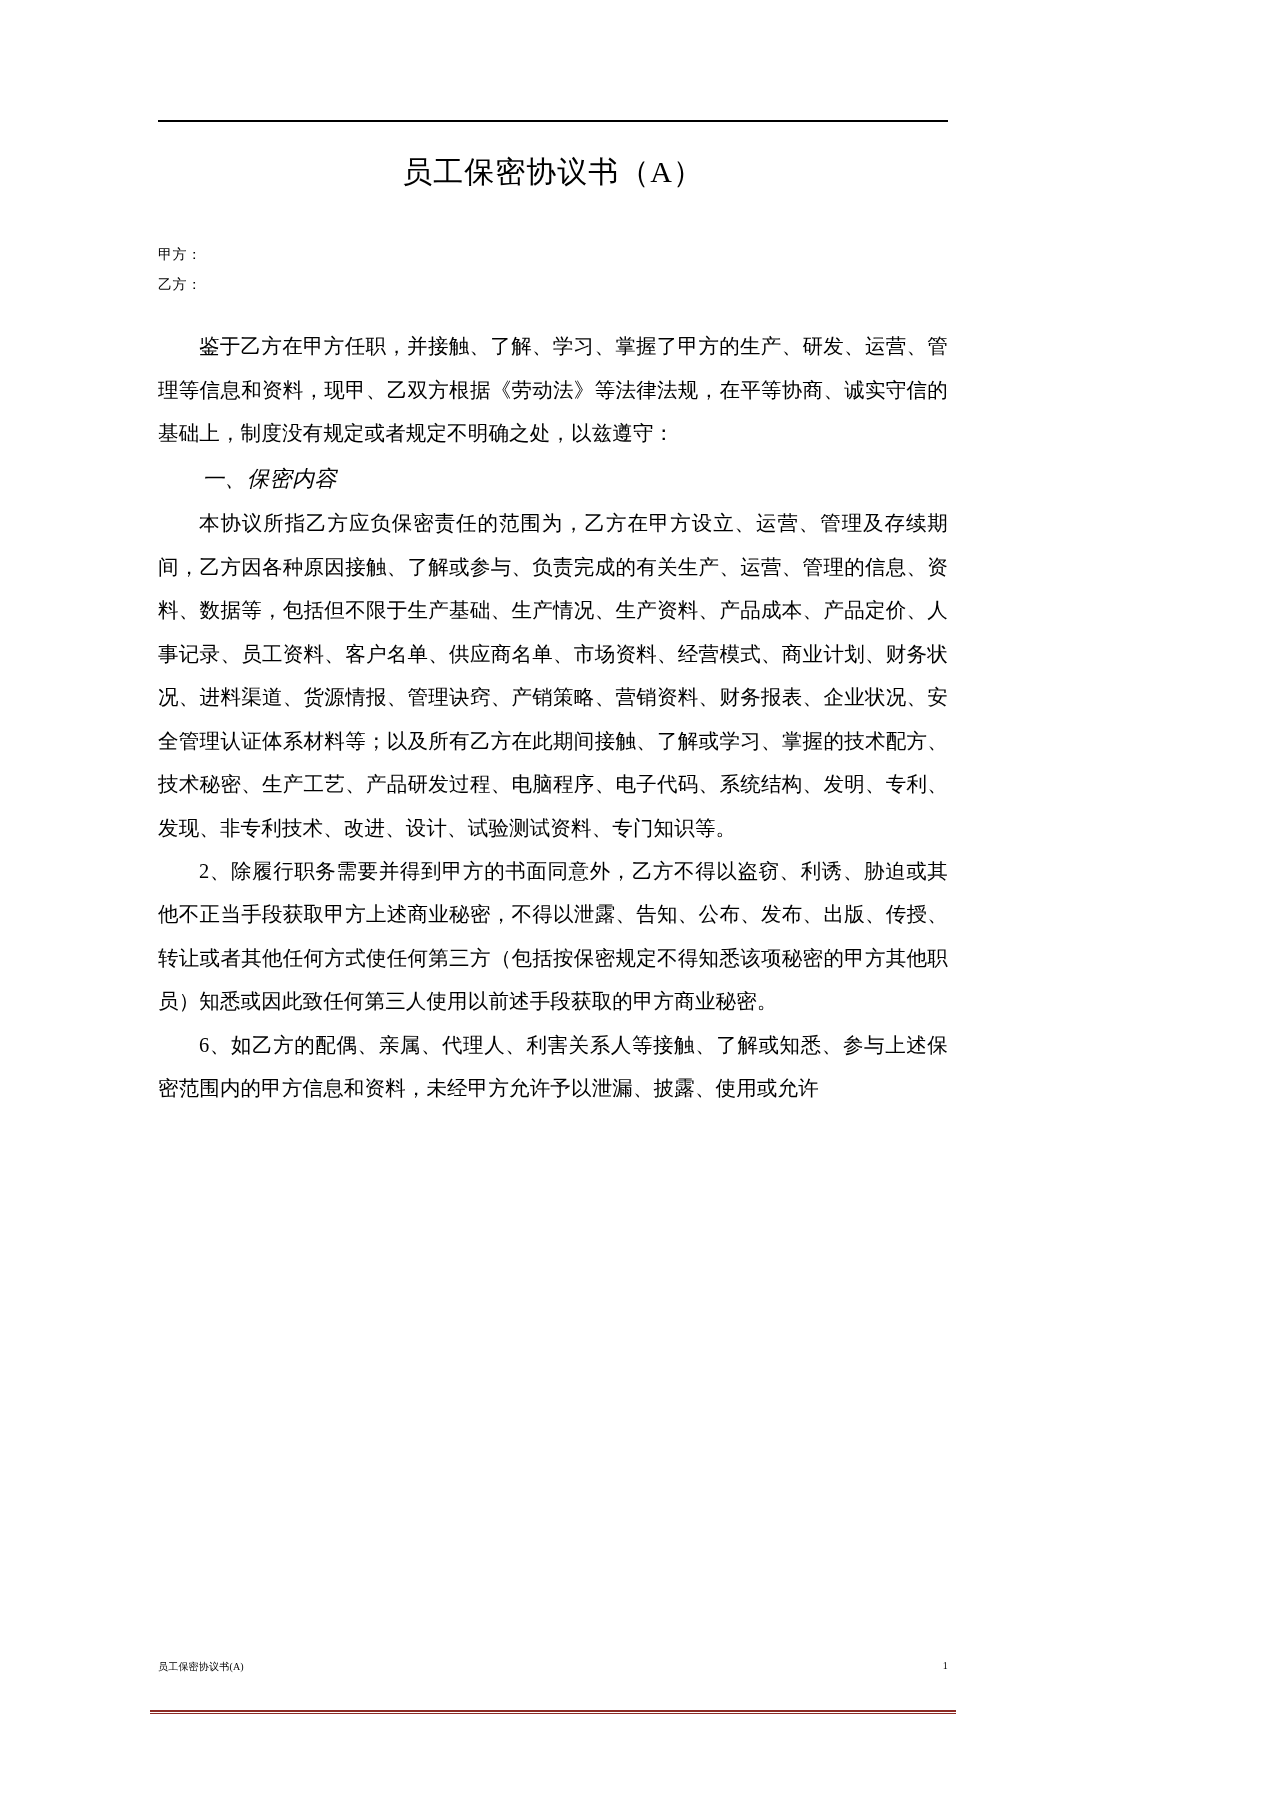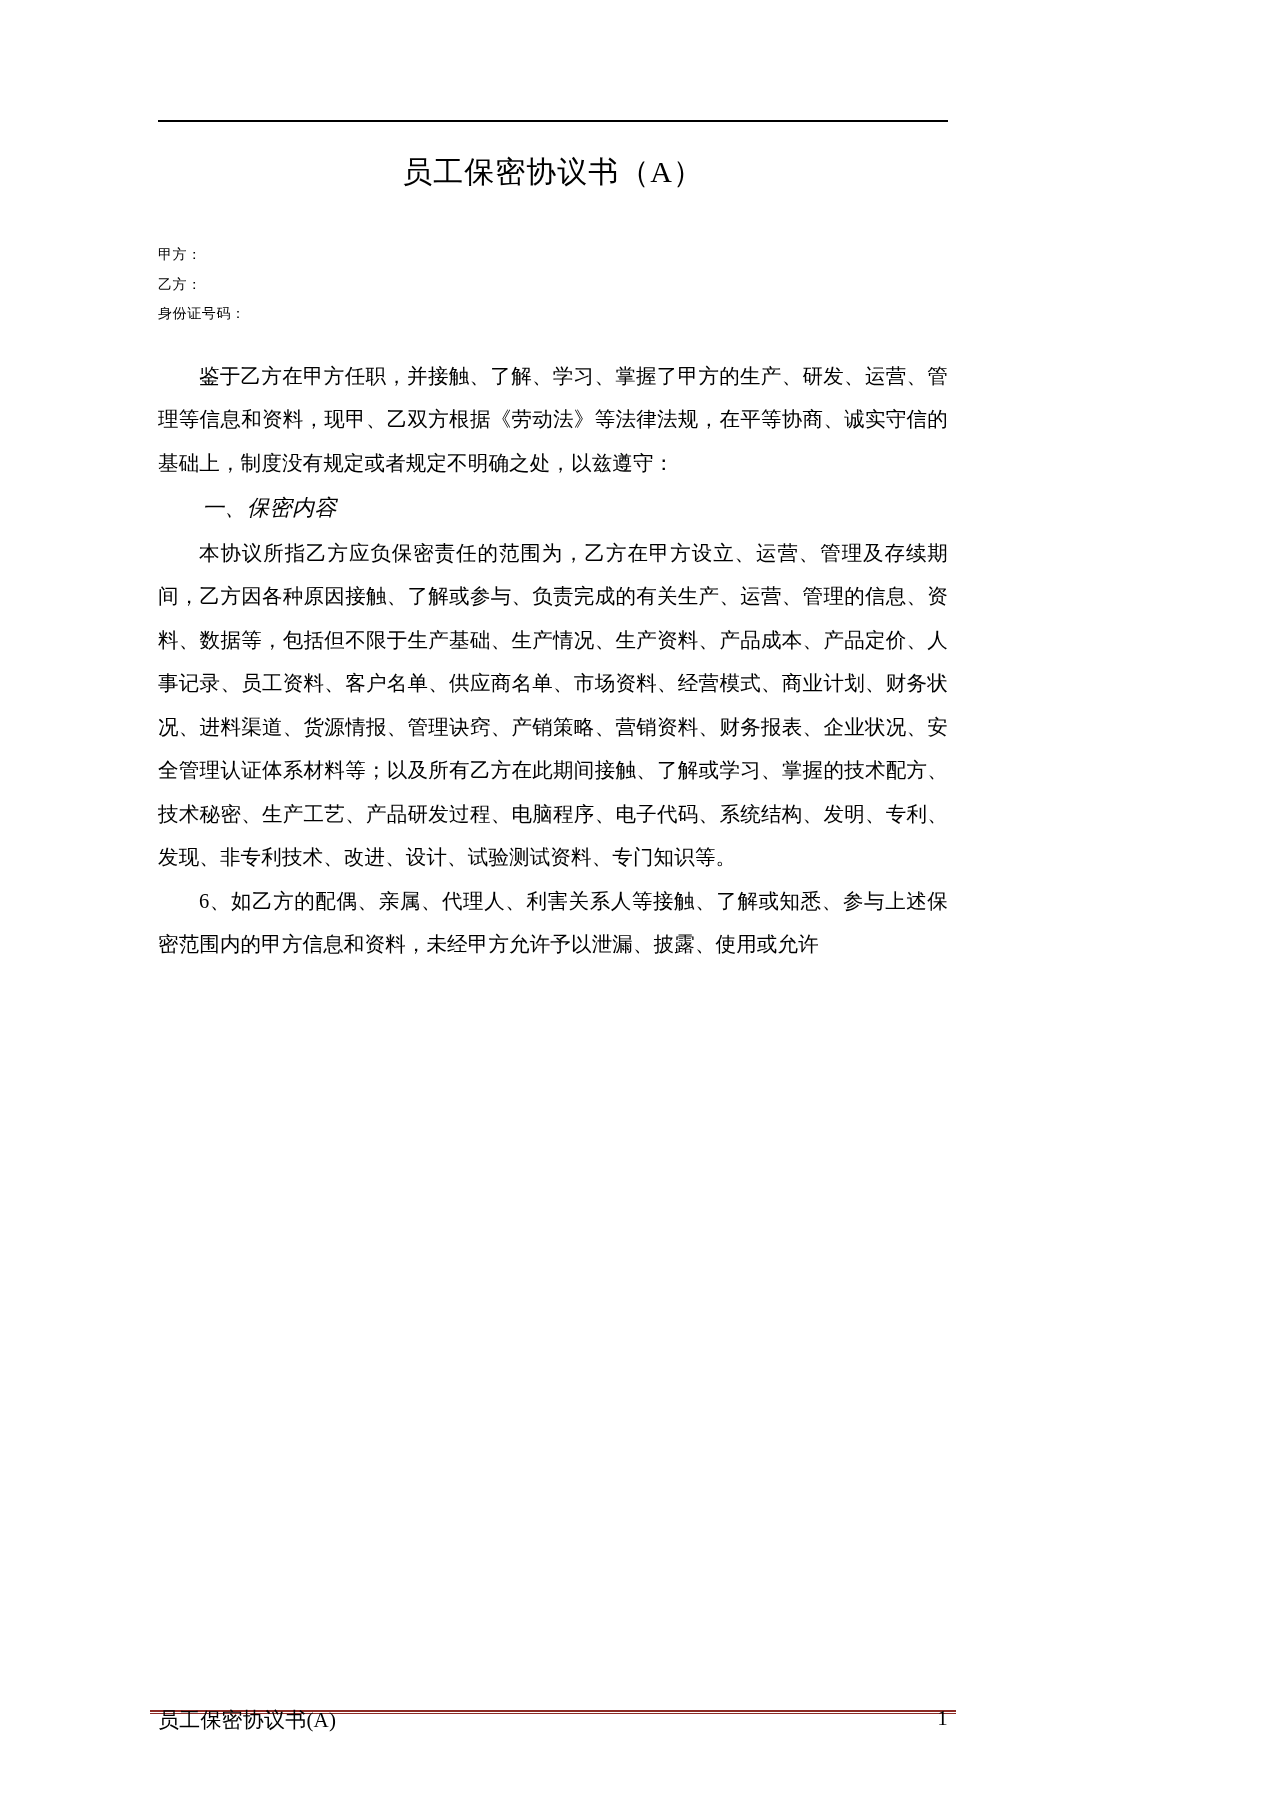--- a/index.html
+++ b/index.html
@@ -90,52 +90,52 @@
     top: 1694px;
     width: 806px;
     height: 4px;
     border-top: 2px solid #8c2a24;
     border-bottom: 1px solid #8c2a24;
     box-sizing: border-box;
   }
   .footer {
     position: absolute;
     left: 158px;
-    top: 1690px;
+    top: 1644px;
     width: 790px;
     display: flex;
     justify-content: space-between;
     align-items: flex-start;
-    font-size: 21px;
+    font-size: 10px;
     letter-spacing: 0.2px;
   }
   .footer-left { white-space: nowrap; }
   .footer-right { white-space: nowrap; }
 </style>
 </head>
 <body>
 
 <div class="page">
 
   <div class="header-rule" style="border-top-color: rgb(0, 0, 0);"></div>
 
   <div class="content">
 
     <h1 class="doc-title">员工保密协议书（A）</h1>
 
     <div class="party-block">
       <div class="party-line">甲方：</div>
       <div class="party-line">乙方：</div>
-      <div class="party-line">身份证号码：</div>
     </div>
 
     <div class="body-block">
       <p class="para">鉴于乙方在甲方任职，并接触、了解、学习、掌握了甲方的生产、研发、运营、管理等信息和资料，现甲、乙双方根据《劳动法》等法律法规，在平等协商、诚实守信的基础上，制度没有规定或者规定不明确之处，以兹遵守：</p>
       <p class="heading">一、保密内容</p>
       <p class="para">本协议所指乙方应负保密责任的范围为，乙方在甲方设立、运营、管理及存续期间，乙方因各种原因接触、了解或参与、负责完成的有关生产、运营、管理的信息、资料、数据等，包括但不限于生产基础、生产情况、生产资料、产品成本、产品定价、人事记录、员工资料、客户名单、供应商名单、市场资料、经营模式、商业计划、财务状况、进料渠道、货源情报、管理诀窍、产销策略、营销资料、财务报表、企业状况、安全管理认证体系材料等；以及所有乙方在此期间接触、了解或学习、掌握的技术配方、技术秘密、生产工艺、产品研发过程、电脑程序、电子代码、系统结构、发明、专利、发现、非专利技术、改进、设计、试验测试资料、专门知识等。</p>
+      <p class="para">2、除履行职务需要并得到甲方的书面同意外，乙方不得以盗窃、利诱、胁迫或其他不正当手段获取甲方上述商业秘密，不得以泄露、告知、公布、发布、出版、传授、转让或者其他任何方式使任何第三方（包括按保密规定不得知悉该项秘密的甲方其他职员）知悉或因此致任何第三人使用以前述手段获取的甲方商业秘密。</p>
       <p class="para">6、如乙方的配偶、亲属、代理人、利害关系人等接触、了解或知悉、参与上述保密范围内的甲方信息和资料，未经甲方允许予以泄漏、披露、使用或允许</p>
     </div>
 
   </div>
 
   <div class="footer-rule" style="border-top-color: rgb(140, 42, 36); border-bottom-color: rgb(140, 42, 36);"></div>
 
   <div class="footer">
     <span class="footer-left">员工保密协议书(A)</span>
     <span class="footer-right">1</span>

